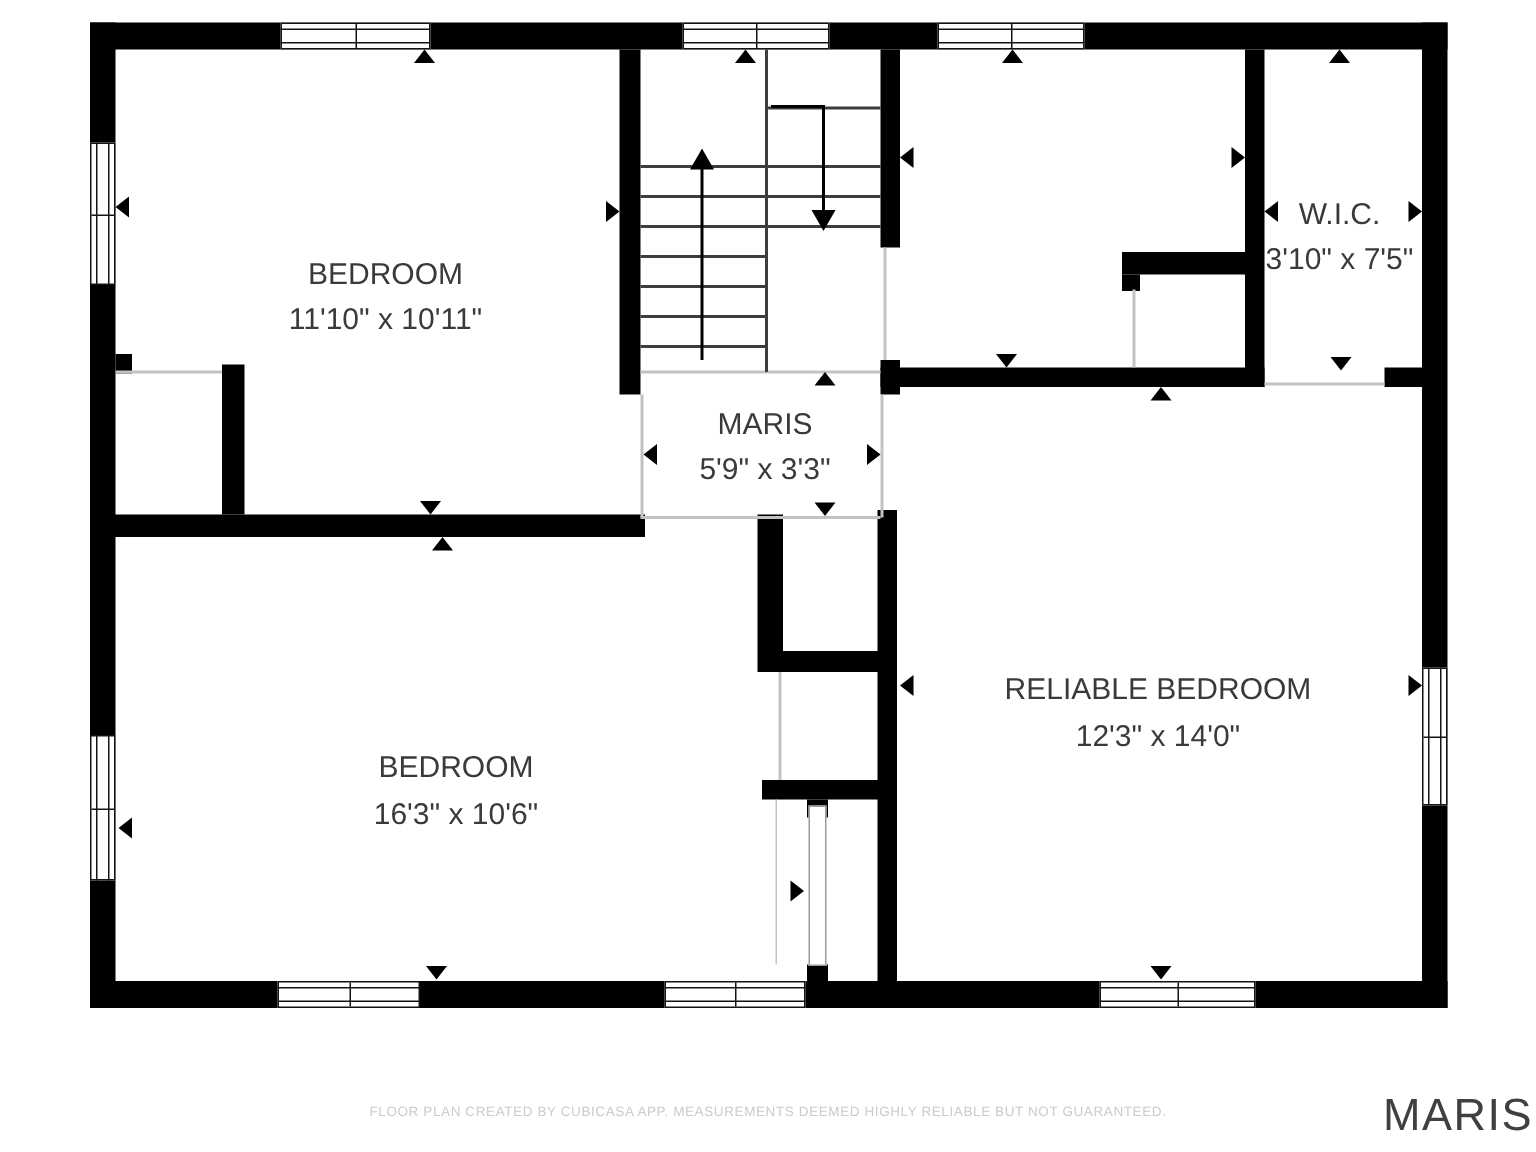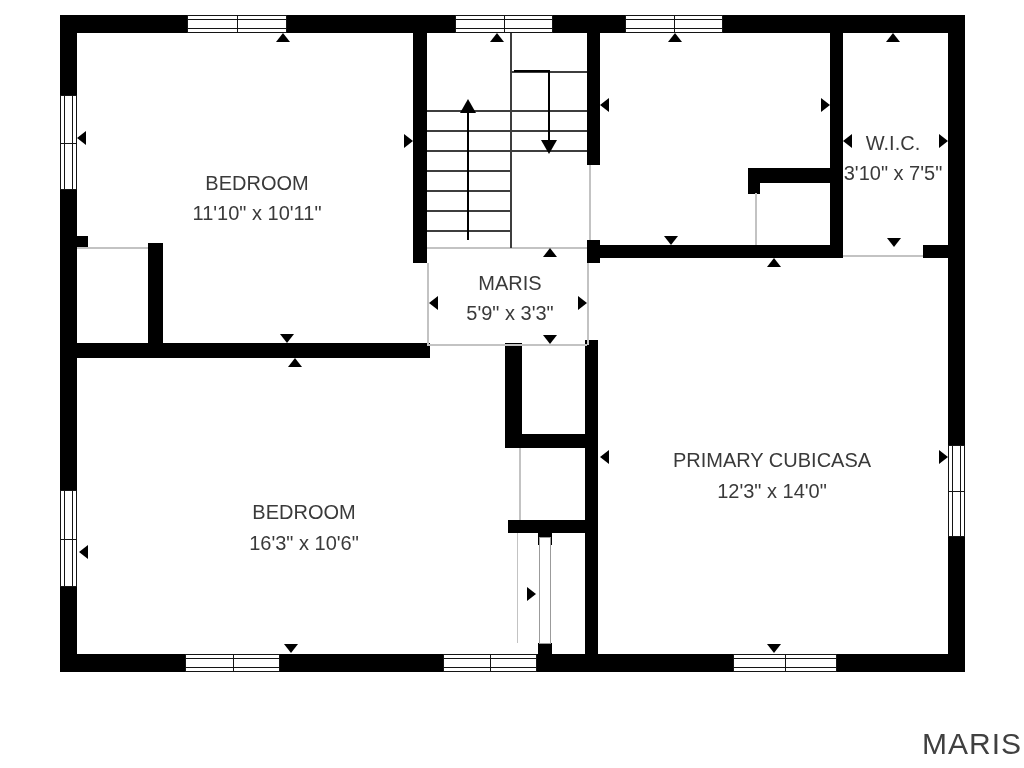--- a/index.html
+++ b/index.html
@@ -172,19 +172,20 @@
   </div>
   <div class="rlabel" style="left:360px;top:268px;">
     <span>MARIS</span>
     <span>5'9" x 3'3"</span>
   </div>
   <div class="rlabel" style="left:154px;top:497px;line-height:31px;">
     <span>BEDROOM</span>
     <span>16'3" x 10'6"</span>
   </div>
   <div class="rlabel" style="left:622px;top:445px;line-height:31px;">
-    <span>PRIMARY CUBICASA</span>
+    <span>RELIABLE BEDROOM</span>
     <span>12'3" x 14'0"</span>
   </div>
 
+  <div class="footer">FLOOR PLAN CREATED BY CUBICASA APP. MEASUREMENTS DEEMED HIGHLY RELIABLE BUT NOT GUARANTEED.</div>
   <div class="mark">MARIS</div>
 
 </div>
 
 </body></html>

